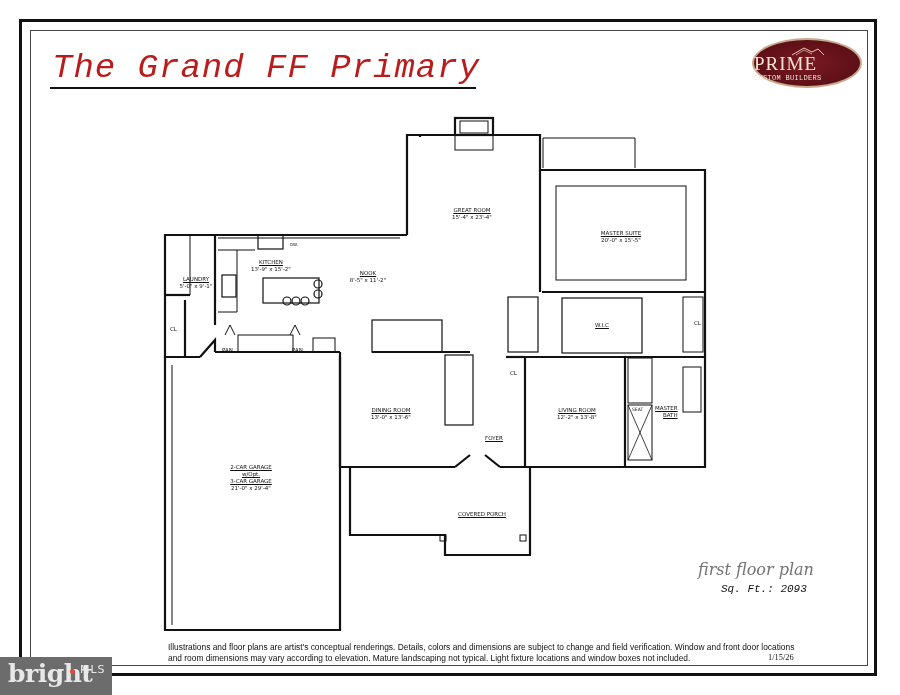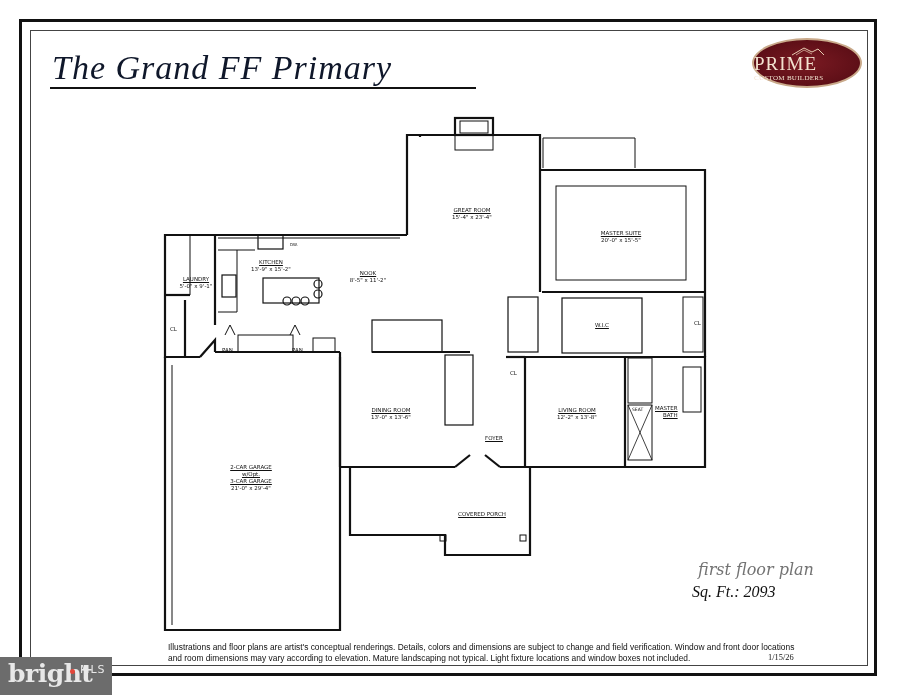--- a/index.html
+++ b/index.html
@@ -1,31 +1,31 @@
 <!DOCTYPE html>
 <html><head>
 <meta charset="utf-8">
 <style>
   html,body{margin:0;padding:0;background:#ffffff;}
   body{width:900px;height:695px;position:relative;overflow:hidden;font-family:"Liberation Sans",sans-serif;}
   .outer-frame{position:absolute;left:19px;top:19px;width:858px;height:657px;border:3px solid #111;box-sizing:border-box;}
   .inner-frame{position:absolute;left:30px;top:30px;width:838px;height:636px;border:1px solid #444;box-sizing:border-box;}
-  .title{position:absolute;left:52px;top:46px;font-family:Liberation Serif, serif;font-style:italic;font-size:34px;color:#0f172a;letter-spacing:1px;line-height:44px;white-space:nowrap;}
+  .title{position:absolute;left:52px;top:46px;font-family:Liberation Mono, monospace;font-style:italic;font-size:34px;color:#b91c1c;letter-spacing:1px;line-height:44px;white-space:nowrap;}
   .title-underline{position:absolute;left:50px;top:87px;width:426px;height:2px;background:#111;}
   .logo{position:absolute;left:752px;top:38px;width:110px;height:50px;border-radius:50%;background:radial-gradient(ellipse at center,#7a1a22 0%,#5e0f17 70%,#4a0a10 100%);border:2px solid #c9a98a;box-sizing:border-box;text-align:left;color:#f3e3d0;}
   .logo-roof{position:absolute;left:36px;top:6px;width:36px;height:10px;}
   .logo-name{position:absolute;left:0;right:0;top:14px;font-family:"Liberation Serif",serif;font-size:19px;letter-spacing:1px;line-height:20px;}
-  .logo-sub{position:absolute;left:0;right:12px;top:34px;font-family:Liberation Serif, serif;font-size:7px;letter-spacing:0.3px;line-height:8px;}
+  .logo-sub{position:absolute;left:0;right:12px;top:34px;font-family:Liberation Mono, monospace;font-size:7px;letter-spacing:0.3px;line-height:8px;}
   .plan{position:absolute;left:0;top:0;width:900px;height:695px;}
   .room-label{position:absolute;font-family:"DejaVu Sans",sans-serif;font-size:5.5px;text-align:center;color:#111;line-height:7px;white-space:nowrap;transform:translateX(-50%);}
   .room-label .nm{text-decoration:underline;display:block;}
   .room-label .dm{display:block;}
   .small-label{position:absolute;font-family:"DejaVu Sans",sans-serif;font-size:5.5px;color:#111;white-space:nowrap;line-height:7px;}
   .plan-caption{position:absolute;left:698px;top:560px;font-family:"DejaVu Serif",serif;font-style:italic;font-size:16px;color:#737373;white-space:nowrap;}
-  .sqft{position:absolute;left:692px;top:583px;font-family:Liberation Serif, serif;font-style:italic;font-size:16px;color:#111;white-space:nowrap;}
+  .sqft{position:absolute;left:721px;top:583px;font-family:Liberation Mono, monospace;font-style:italic;font-size:11px;color:#111;white-space:nowrap;}
   .disclaimer{position:absolute;left:168px;top:642px;width:630px;font-family:Liberation Sans, sans-serif;font-size:8.4px;line-height:11px;color:#111;}
   .disclaimer-date{position:absolute;left:768px;top:653px;font-family:"Liberation Serif",serif;font-size:8.4px;color:#111;}
   .mls-badge{position:absolute;left:0;top:657px;width:112px;height:38px;background:#6c6c6c;color:#eee;}
   .mls-brand{position:absolute;left:8px;top:2px;font-family:"DejaVu Serif",serif;font-size:25px;font-weight:bold;letter-spacing:-0.5px;color:#e8e8e8;}
   .mls-dot{position:absolute;left:70px;top:12px;width:5px;height:5px;border-radius:50%;background:#e2463a;}
   .mls-suffix{position:absolute;left:80px;top:6px;font-family:"DejaVu Sans",sans-serif;font-size:11px;letter-spacing:1px;color:#e8e8e8;}
 </style>
 </head>
 <body>
 

